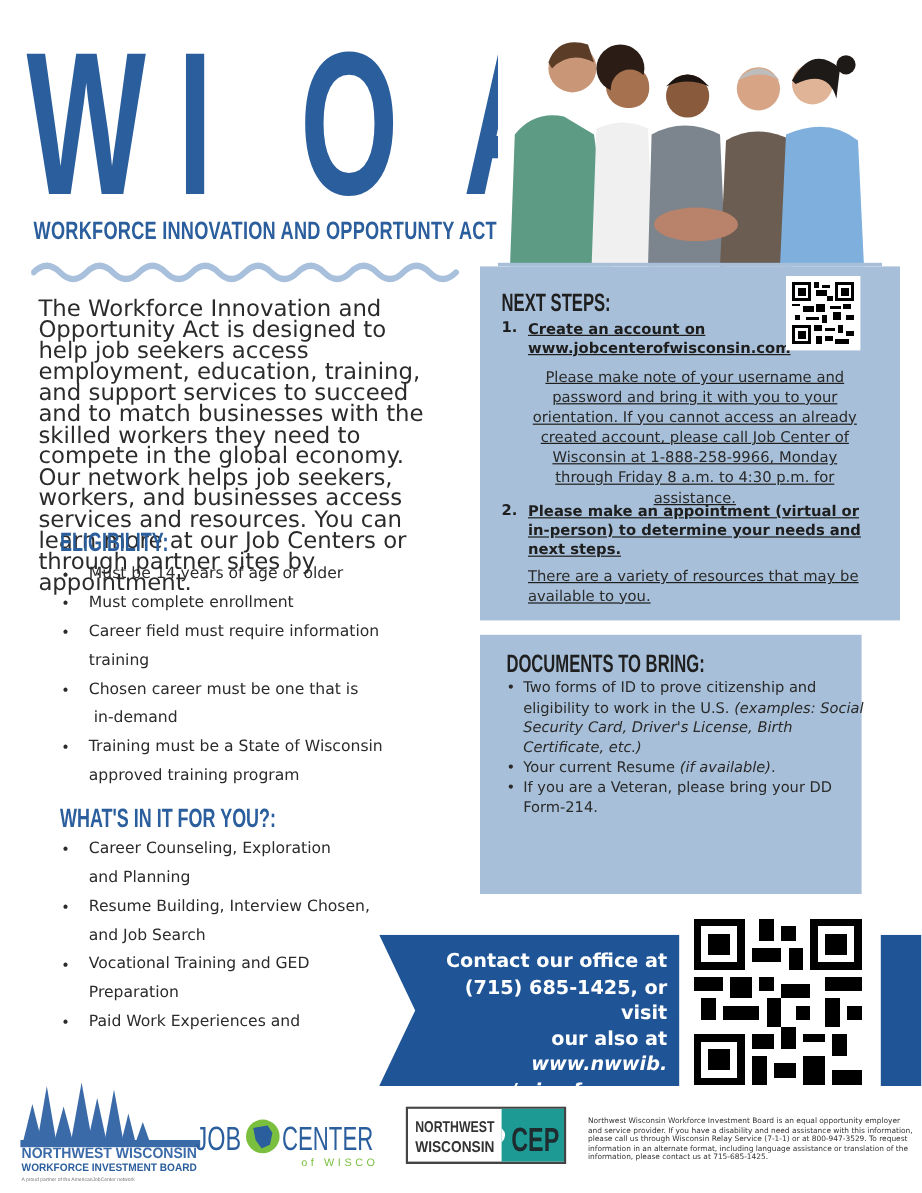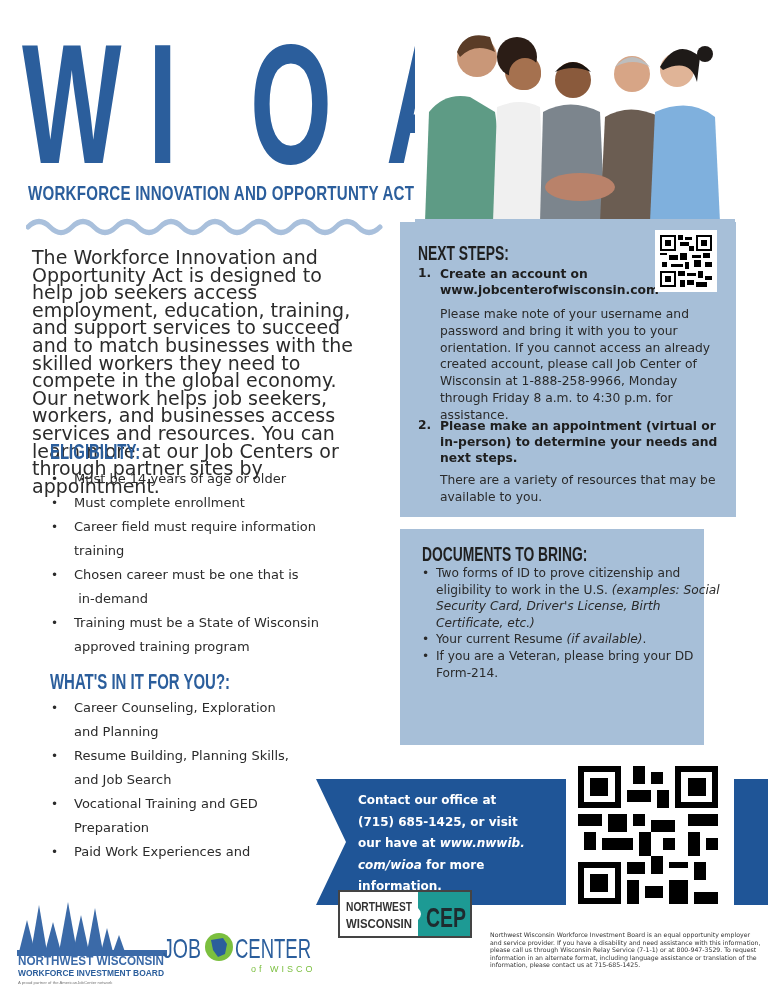--- a/index.html
+++ b/index.html
@@ -21,48 +21,48 @@
   .h2 { color:#2b5e9c; font-size:22px; line-height:24px; white-space:nowrap; transform:scaleX(0.68); }
   .list { margin:0; padding:0; list-style:none; }
   .list li { position:relative; padding-left:23px; font-size:13px; line-height:24px; }
   .list li::before { content:"•"; position:absolute; left:0; top:0; font-size:12px; }
   .list li .l2 { display:block; }
 
   
   .photo { left:415px; top:12px; width:320px; height:210px; }
 
   
-  .panel { background:#a7bfd8; }
+  .panel { background:#a7bfd8;padding-left:14px; }
   .ns { left:400px; top:222px; width:336px; height:295px; }
   .docs { left:400px; top:529px; width:304px; height:216px; }
   .panel .ph { color:#1f1f1f; font-size:21px; line-height:22px; transform:scaleX(0.66); white-space:nowrap; }
   .step { position:absolute; left:18px; font-size:12.3px; color:#1e1e1e; }
   .step .num { position:absolute; left:0; top:0; font-weight:bold; }
-  .step .body { margin-left:22px; }
+  .step .body { margin-left:22px;text-decoration:underline; }
   .step .bold { font-weight:bold; line-height:16px; }
   .step .txt { line-height:16.8px; margin-top:6px; color:#2a2a2a; }
 
   .qr-small { left:655px; top:230px; width:62px; height:62px; background:#fff; padding:3px; box-sizing:border-box; }
 
   .doclist { position:absolute; left:22px; top:36px; width:300px; margin:0; padding:0; list-style:none; }
   .doclist li { position:relative; padding-left:14px; font-size:12.2px; line-height:16.6px; color:#2a2a2a; }
   .doclist li::before { content:"•"; position:absolute; left:0; top:0; }
   .doclist i { }
 
   
   .banner { left:316px; top:779px; width:452px; height:126px; }
-  .banner-text { left:358px; top:790px; width:198px; text-align:left; color:#fff; font-weight:bold;
-                 font-size:12px; line-height:21.5px; }
+  .banner-text { left:358px; top:790px; width:198px; text-align:right; color:#fff; font-weight:bold;
+                 font-size:16px; line-height:21.5px; }
   .banner-text i { font-style:italic; }
   .qr-big { left:572px; top:760px; width:152px; height:150px; background:#fff; }
 
   
   .logo-nw { left:15px; top:900px; width:152px; height:88px; }
   .logo-jc { left:163px; top:928px; width:150px; height:50px;text-decoration:underline; }
-  .logo-cep { left:338px; top:890px; width:134px; height:48px; }
+  .logo-cep { left:338px; top:922px; width:134px; height:48px; }
   .disclaimer { left:490px; top:931px; width:272px; font-size:6.2px; line-height:7.6px; color:#333; }
 </style>
 </head>
 <body>
 
 <div class="abs wioa">
   <span>W</span>
   <span style="width:80px;margin-left:22px">I</span>
   <span style="margin-left:22px">O</span>
   <span style="margin-left:32px">A</span>
@@ -79,21 +79,21 @@
   <li><span>Must be 14 years of age or older</span></li>
   <li><span>Must complete enrollment</span></li>
   <li><span>Career field must require information</span><span class="l2">training</span></li>
   <li><span>Chosen career must be one that is</span><span class="l2" style="white-space:pre"> in-demand</span></li>
   <li><span>Training must be a State of Wisconsin</span><span class="l2">approved training program</span></li>
 </ul>
 
 <div class="abs cond h2" style="left:50px; top:670px;">WHAT'S IN IT FOR YOU?:</div>
 <ul class="abs list" style="left:51px; top:696px; width:260px;">
   <li><span>Career Counseling, Exploration</span><span class="l2">and Planning</span></li>
-  <li><span>Resume Building, Planning Skills,</span><span class="l2">and Job Search</span></li>
+  <li><span>Resume Building, Interview Chosen,</span><span class="l2">and Job Search</span></li>
   <li><span>Vocational Training and GED</span><span class="l2">Preparation</span></li>
   <li><span>Paid Work Experiences and</span></li>
 </ul>
 
 <svg class="abs photo" viewBox="0 0 320 210">
   <rect width="320" height="210" fill="#ffffff"></rect>
 
   <path d="M10 210 L14 100 Q30 80 55 85 L80 100 L95 210 Z" fill="#5e9b85"></path>
   <circle cx="62" cy="45" r="20" fill="#c99778"></circle>
     <path d="M42 40 Q50 18 75 25 L80 40 Q60 30 45 45Z" fill="#5a3c27"></path>
@@ -121,21 +121,21 @@
 </svg>
 
 <div class="abs panel ns">
   <div class="abs cond ph" style="left:18px; top:20px;">NEXT STEPS:</div>
   <div class="step" style="top:44px; width:230px;">
     <span class="num">1.</span>
     <div class="body">
       <div class="bold">Create an account on www.jobcenterofwisconsin.com</div>
     </div>
   </div>
-  <div class="step" style="top:78px; width:300px;">
+  <div class="step" style="top:78px; width:300px;text-align:center;">
     <div class="body">
       <div class="txt">Please make note of your username and password and bring it with you to your orientation. If you cannot access an already created account, please call Job Center of Wisconsin at 1-888-258-9966, Monday through Friday 8 a.m. to 4:30 p.m. for assistance.</div>
     </div>
   </div>
   <div class="step" style="top:196px; width:305px;">
     <span class="num">2.</span>
     <div class="body">
       <div class="bold">Please make an appointment (virtual or in-person) to determine your needs and next steps.</div>
       <div class="txt">There are a variety of resources that may be available to you.</div>
     </div>
@@ -186,21 +186,21 @@
   </ul>
 </div>
 
 <svg class="abs banner" width="452" height="126" viewBox="0 0 452 126">
   <polygon points="0,0 250,0 250,126 0,126 30,63" fill="#1f5597"></polygon>
   <rect x="418" y="0" width="34" height="126" fill="#1f5597"></rect>
 </svg>
 <div class="abs banner-text">
   <div>Contact our office at</div>
   <div>(715) 685-1425, or visit</div>
-  <div><span>our have at </span><i>www.nwwib.</i></div>
+  <div><span>our also at </span><i>www.nwwib.</i></div>
   <div><i>com/wioa</i><span> for more</span></div>
   <div>information.</div>
 </div>
 <svg class="abs qr-big" viewBox="0 0 25 25" shape-rendering="crispEdges" preserveAspectRatio="none">
   <rect width="25" height="25" fill="#fff"></rect>
   <g fill="#000">
     <rect x="1" y="1" width="7" height="7"></rect>
       <rect x="2" y="2" width="5" height="5" fill="#fff"></rect>
       <rect x="3" y="3" width="3" height="3"></rect>
     <rect x="17" y="1" width="7" height="7"></rect>

